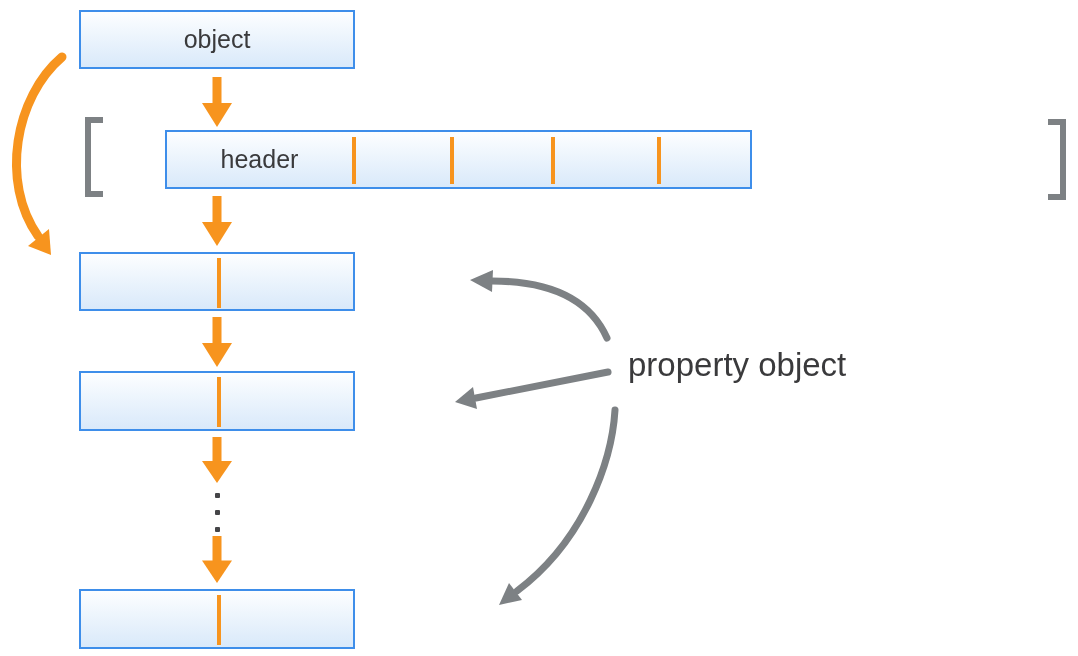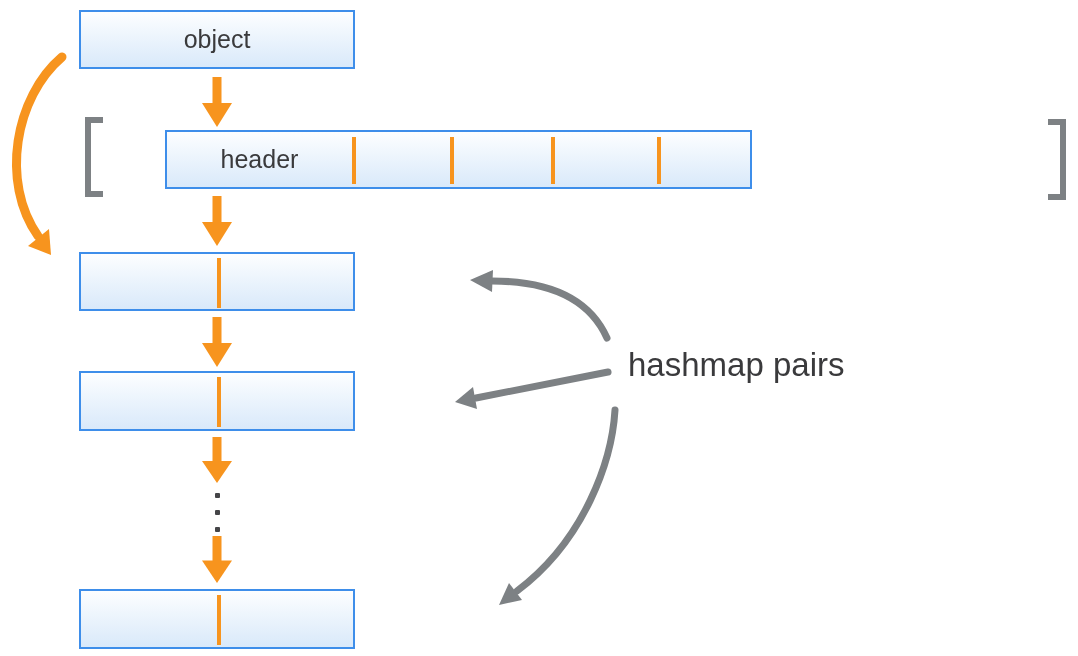--- a/index.html
+++ b/index.html
@@ -134,15 +134,15 @@
     <g>
       <path d="M168,117 L 36,143"></path>
       <polygon points="15,147 33,132 37,154"></polygon>
     </g>
     <g>
       <path d="M175,155 C 172,205 145,285 77,336"></path>
       <polygon points="59,350 69,328 82,345"></polygon>
     </g>
   </svg>
 
-  <div class="float-label" id="pairs-label">hashmap pairs</div>
+  <div class="float-label" id="pairs-label">property object</div>
 
 </div>
 
 </body></html>

